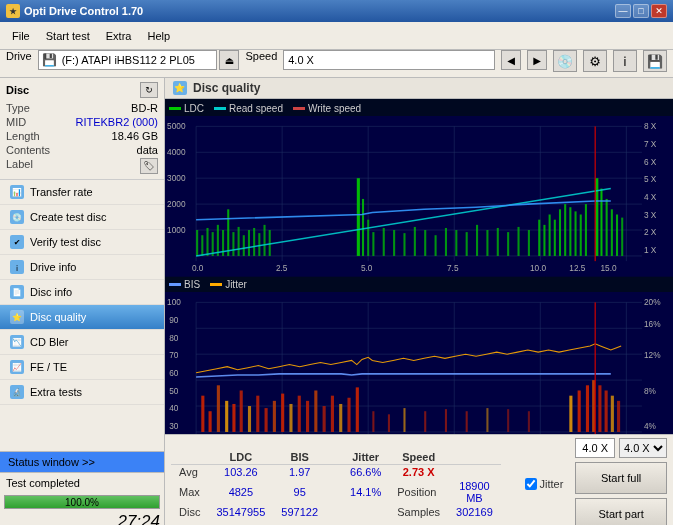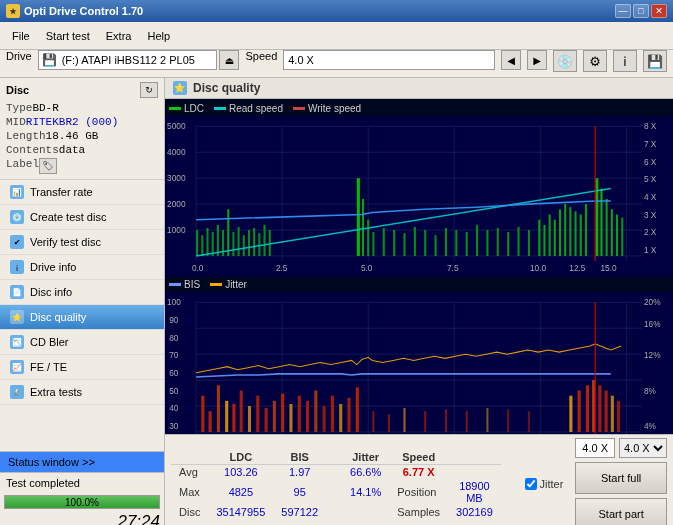--- a/index.html
+++ b/index.html
@@ -136,24 +136,23 @@
     .disc-title { font-weight: bold; font-size: 11px; }
     .disc-icon-btn {
       width: 18px; height: 16px;
       background: #e0ddd8;
       border: 1px solid #999;
       cursor: pointer;
       display: flex; align-items: center; justify-content: center;
       font-size: 9px;
     }
     .disc-row {
-      display: flex; 
+      display: flex; justify-content: space-between;
       font-size: 11px;
       padding: 1px 0;
-      font-family: Liberation Mono, monospace;
     }
     .disc-row-label { color: #444; }
     .disc-row-value { color: #0000cc; font-weight: normal; }
     .disc-row-value.black { color: #000; }
 
     .nav-section {
       flex: 1;
       overflow: hidden;
     }
     .nav-item {
@@ -694,21 +693,21 @@
                 <th style="width:40px;"></th>
               </tr>
             </thead>
             <tbody>
               <tr>
                 <td class="label">Avg</td>
                 <td>103.26</td>
                 <td>1.97</td>
                 <td></td>
                 <td>66.6%</td>
-                <td style="color:#cc0000;font-weight:bold;">6.77 X</td>
+                <td style="color:#cc0000;font-weight:bold;">2.73 X</td>
                 <td></td>
               </tr>
               <tr>
                 <td class="label">Max</td>
                 <td>4825</td>
                 <td>95</td>
                 <td></td>
                 <td>14.1%</td>
                 <td class="label">Position</td>
                 <td>18900 MB</td>

